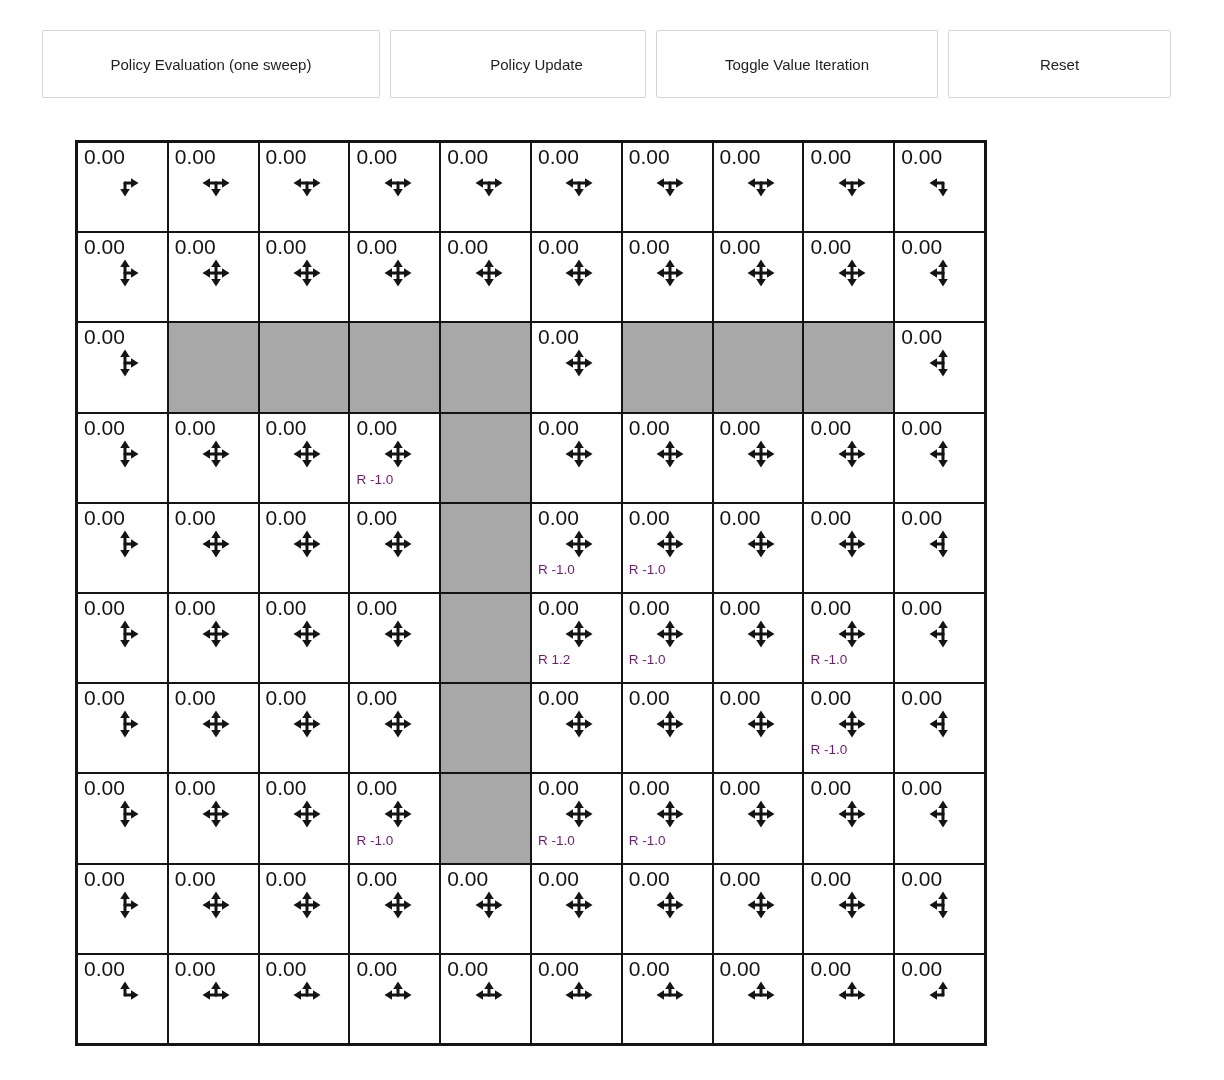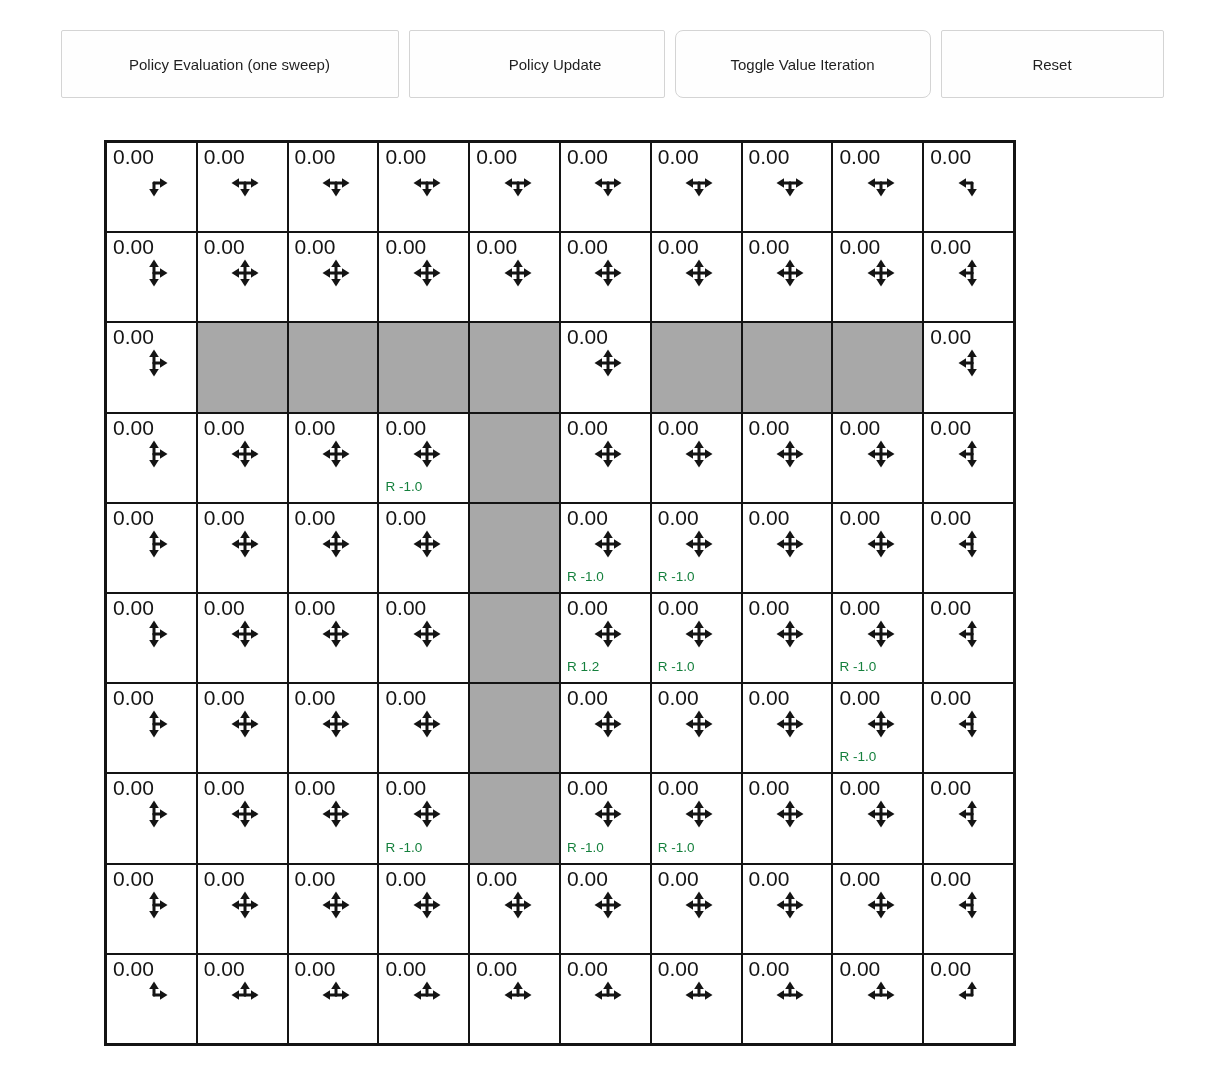--- a/index.html
+++ b/index.html
@@ -1,31 +1,31 @@
 <!DOCTYPE html>
 <html><head>
 <meta charset="utf-8">
 <style>
   html,body{margin:0;padding:0;background:#fff;}
   body{width:1224px;height:1080px;position:relative;font-family:"Liberation Sans",sans-serif;overflow:hidden;}
-  .toolbar{display:flex;gap:10px;padding:30px 42px 0 42px;box-sizing:border-box;justify-content:center;}
+  .toolbar{display:flex;gap:10px;padding:30px 42px 0 42px;box-sizing:border-box;}
   .btn{height:68px;background:#fefefe;border:1px solid #d4d4d4;border-radius:2px;
        font-family:"Liberation Sans",sans-serif;font-size:15px;color:#1f1f1f;cursor:pointer;
        display:flex;align-items:center;justify-content:center;}
-  .btn.b0{width:338px;} .btn.b1{width:256px;padding-left:43px;} .btn.b2{width:256px;border-radius:8px;} .btn.b3{width:223px;}
-  .grid{margin:42px 0 0 104px;width:912px;height:906px;box-sizing:border-box;
+  .btn.b0{width:338px;} .btn.b1{width:256px;padding-left:43px;} .btn.b2{width:282px;} .btn.b3{width:223px;}
+  .grid{margin:42px 0 0 75px;width:912px;height:906px;box-sizing:border-box;
         border:2px solid #141414;display:grid;
         grid-template-columns:repeat(10,1fr);grid-template-rows:repeat(10,1fr);}
   .cell{border:1px solid #141414;box-sizing:border-box;position:relative;background:#fff;
         padding:2px 0 0 6px;overflow:hidden;}
   .cell.wall{background:#a8a8a8;}
   .value{font-size:21px;line-height:24px;color:#141414;text-align:left;}
   .arrows{display:flex;justify-content:center;margin-top:0;}
   .arrows svg{display:block;}
-  .reward{position:absolute;left:6px;bottom:8px;font-size:13.5px;color:#15803d;}
+  .reward{position:absolute;left:6px;bottom:15px;font-size:13.5px;color:#701a75;}
 </style>
 </head>
 <body>
 
 <div class="toolbar">
   <button class="btn b0">Policy Evaluation (one sweep)</button>
   <button class="btn b1">Policy Update</button>
   <button class="btn b2">Toggle Value Iteration</button>
   <button class="btn b3">Reset</button>
 </div>

